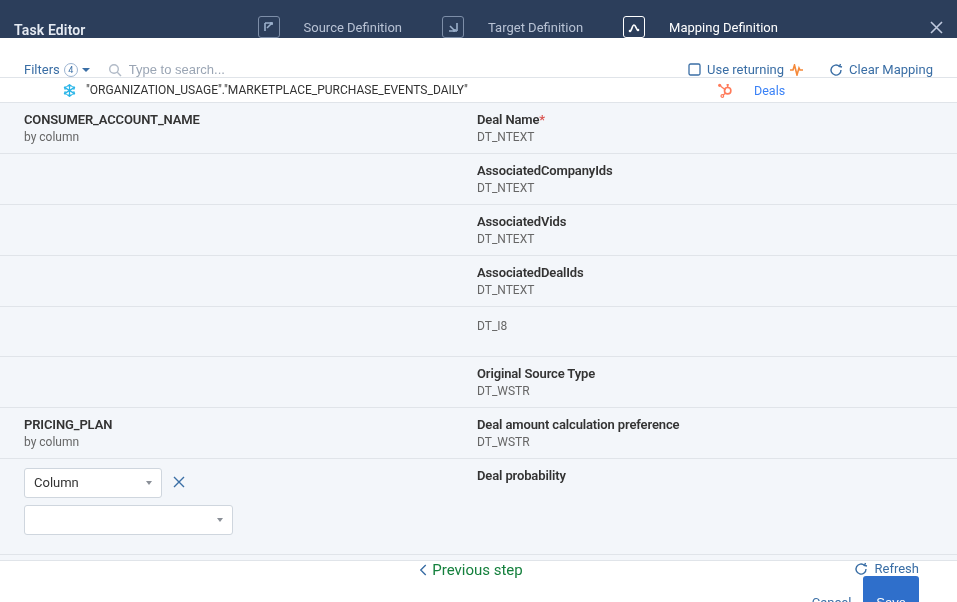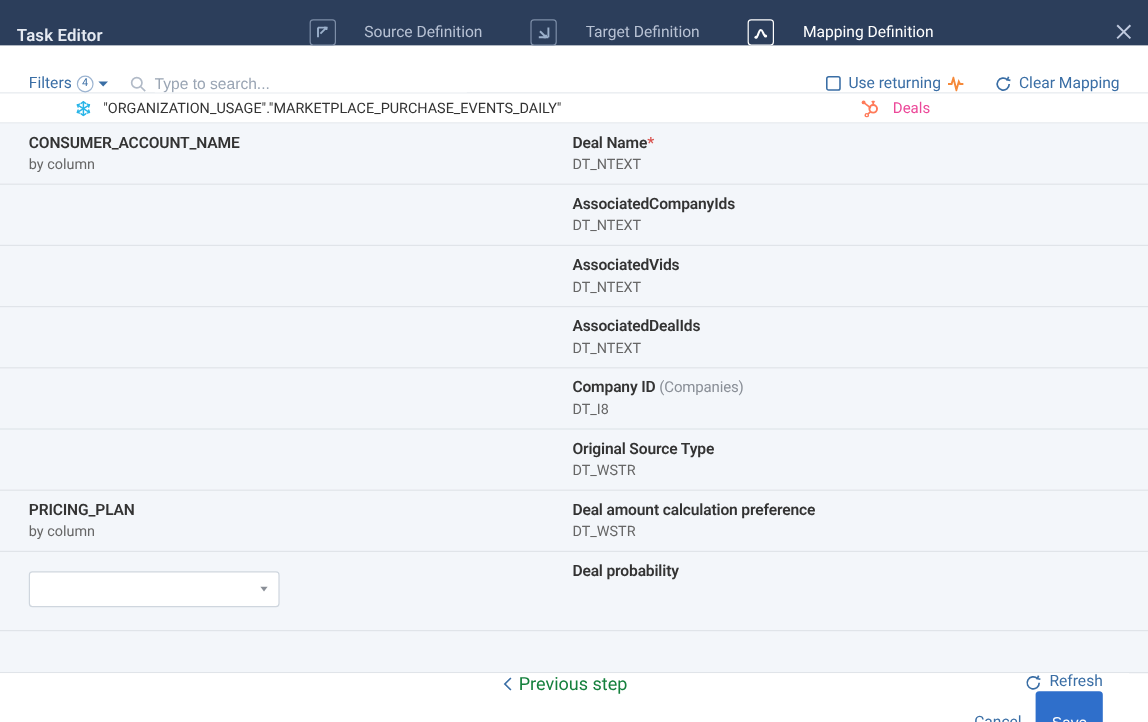--- a/index.html
+++ b/index.html
@@ -20,21 +20,21 @@
     .caret-down { width: 0; height: 0; border-left: 4px solid transparent; border-right: 4px solid transparent; border-top: 4px solid #3a6ea5; display: inline-block; }
     .search-wrap { display: flex; align-items: center; gap: 7px; color: #9aa5b4; flex: 1; }
     .search-input { border: none; outline: none; font-size: 13px; width: 260px; color: #333; }
     .search-input::placeholder { color: #9aa5b4; }
     .toolbar-right { display: flex; align-items: center; gap: 26px; }
     .returning-btn { display: flex; align-items: center; gap: 6px; color: #3a6ea5; font-size: 13px; cursor: pointer; }
     .clear-btn { display: flex; align-items: center; gap: 6px; color: #3a6ea5; font-size: 13px; cursor: pointer; }
 
     .breadcrumb-row { height: 25px; border-bottom: 1px solid #e0e4e9; background: #fff; display: flex; align-items: center; }
     .breadcrumb-left { flex: 1; display: flex; align-items: center; gap: 9px; padding-left: 62px; color: #333; font-size: 12px; }
-    .hubspot-cell { width: 240px; display: flex; align-items: center; gap: 11px; padding-left: 0; color: #ec4899; font-size: 12.5px; }
+    .hubspot-cell { width: 240px; display: flex; align-items: center; gap: 21px; padding-left: 0; color: #3b82f6; font-size: 12.5px; }
 
     .body-area { position: absolute; top: 103px; bottom: 41px; left: 0; right: 0; background: #f3f6fa; overflow-y: auto; border-bottom: 1px solid #e0e4e9; }
 
     .map-row { display: flex; border-bottom: 1px solid #e0e4e9; min-height: 49.5px; }
     .left-col { width: 477px; padding: 9px 24px; }
     .right-col { flex: 1; padding: 9px 10px 9px 0; }
     .field-name { font-weight: 600; font-size: 13px; color: #333; letter-spacing: -0.01em; }
     .required { color: #d9534f; font-weight: 600; }
     .field-sub { color: #666; font-size: 12px; margin-top: 3px; }
     .paren { color: #8a8f97; font-weight: 400; font-size: 12.5px; }
@@ -197,21 +197,20 @@
     <div class="left-col"></div>
     <div class="right-col">
       <div class="field-name">AssociatedDealIds</div>
       <div class="field-sub">DT_NTEXT</div>
     </div>
   </div>
 
   <div class="map-row">
     <div class="left-col"></div>
     <div class="right-col">
-      <div class="field-name"><span>Company ID</span> <span class="paren">(Companies)</span></div>
       <div class="field-sub">DT_I8</div>
     </div>
   </div>
 
   <div class="map-row">
     <div class="left-col"></div>
     <div class="right-col">
       <div class="field-name">Original Source Type</div>
       <div class="field-sub">DT_WSTR</div>
     </div>
@@ -223,20 +222,31 @@
       <div class="field-sub">by column</div>
     </div>
     <div class="right-col">
       <div class="field-name">Deal amount calculation preference</div>
       <div class="field-sub">DT_WSTR</div>
     </div>
   </div>
 
   <div class="editor-row">
     <div class="left-editor">
+      <div class="dd-row-1">
+        <div class="select-dd" style="margin-bottom:0; width:138px;">
+          <span>Column</span>
+          <span class="sm-caret"></span>
+        </div>
+        <span class="close-x">
+          <svg width="12" height="12" viewBox="0 0 12 12">
+              <path d="M1 1 L11 11 M11 1 L1 11" stroke="#3a6ea5" stroke-width="1.4"></path>
+            </svg>
+        </span>
+      </div>
       <div style="height:7px;"></div>
       <div class="select-dd">
         <span></span>
         <span class="sm-caret"></span>
       </div>
     </div>
     <div class="right-col">
       <div class="field-name">Deal probability</div>
     </div>
   </div>

